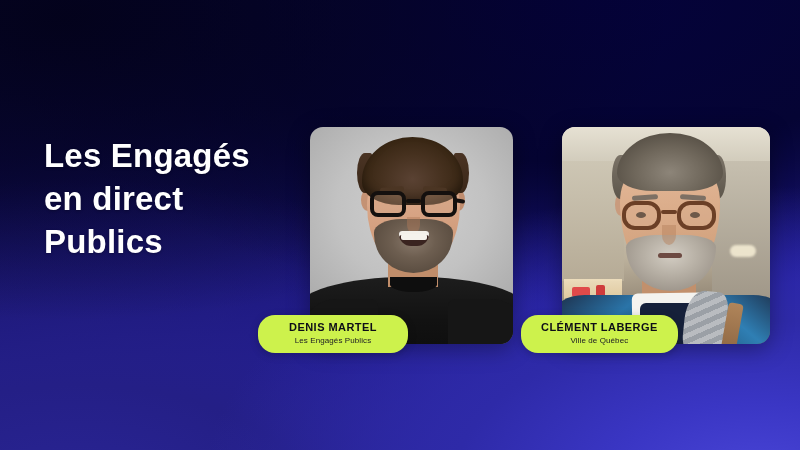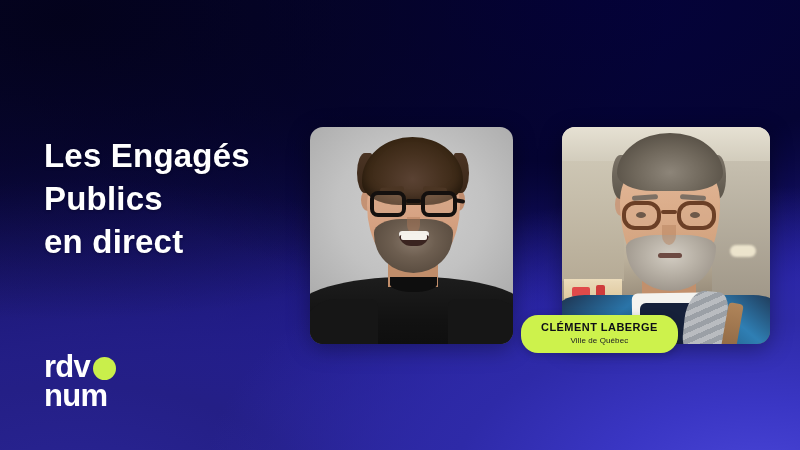--- a/index.html
+++ b/index.html
@@ -180,33 +180,24 @@
   .badge-sub{font-size:8px;font-weight:400;color:#1a1a24;letter-spacing:.1px;line-height:1.3;margin-top:2px;}
 </style>
 </head>
 <body>
 
 <div class="stage">
 
 
   <div class="headline">
     <span>Les Engagés</span>
+    <span>en direct</span>
     <span>Publics</span>
-    <span>en direct</span>
-  </div>
-
-  <div class="logo">
-    <div class="logo-row">
-      <span class="logo-txt">rdv</span>
-      <span class="logo-dot"></span>
-    </div>
-    <div class="logo-row">
-      <span class="logo-txt">num</span>
-    </div>
-  </div>
+  </div>
+
 
   <div class="card card-a">
     <div class="photo">
       <div class="bg-a"></div>
       <div class="a-shirt"></div>
       <div class="a-sh-l"></div>
       <div class="a-sh-r"></div>
       <div class="a-neck"></div>
       <div class="a-collar"></div>
       <div class="a-ear-l"></div>
@@ -261,19 +252,23 @@
       <div class="b-eye-l"></div>
       <div class="b-eye-r"></div>
       <div class="b-glasses">
         <div class="b-lens l"></div>
         <div class="b-lens r"></div>
         <div class="b-bridge"></div>
       </div>
     </div>
   </div>
 
+  <div class="badge badge-a">
+    <div class="badge-name">DENIS MARTEL</div>
+    <div class="badge-sub">Les Engagés Publics</div>
+  </div>
 
   <div class="badge badge-b">
     <div class="badge-name">CLÉMENT LABERGE</div>
     <div class="badge-sub">Ville de Québec</div>
   </div>
 
 </div>
 
 </body></html>

